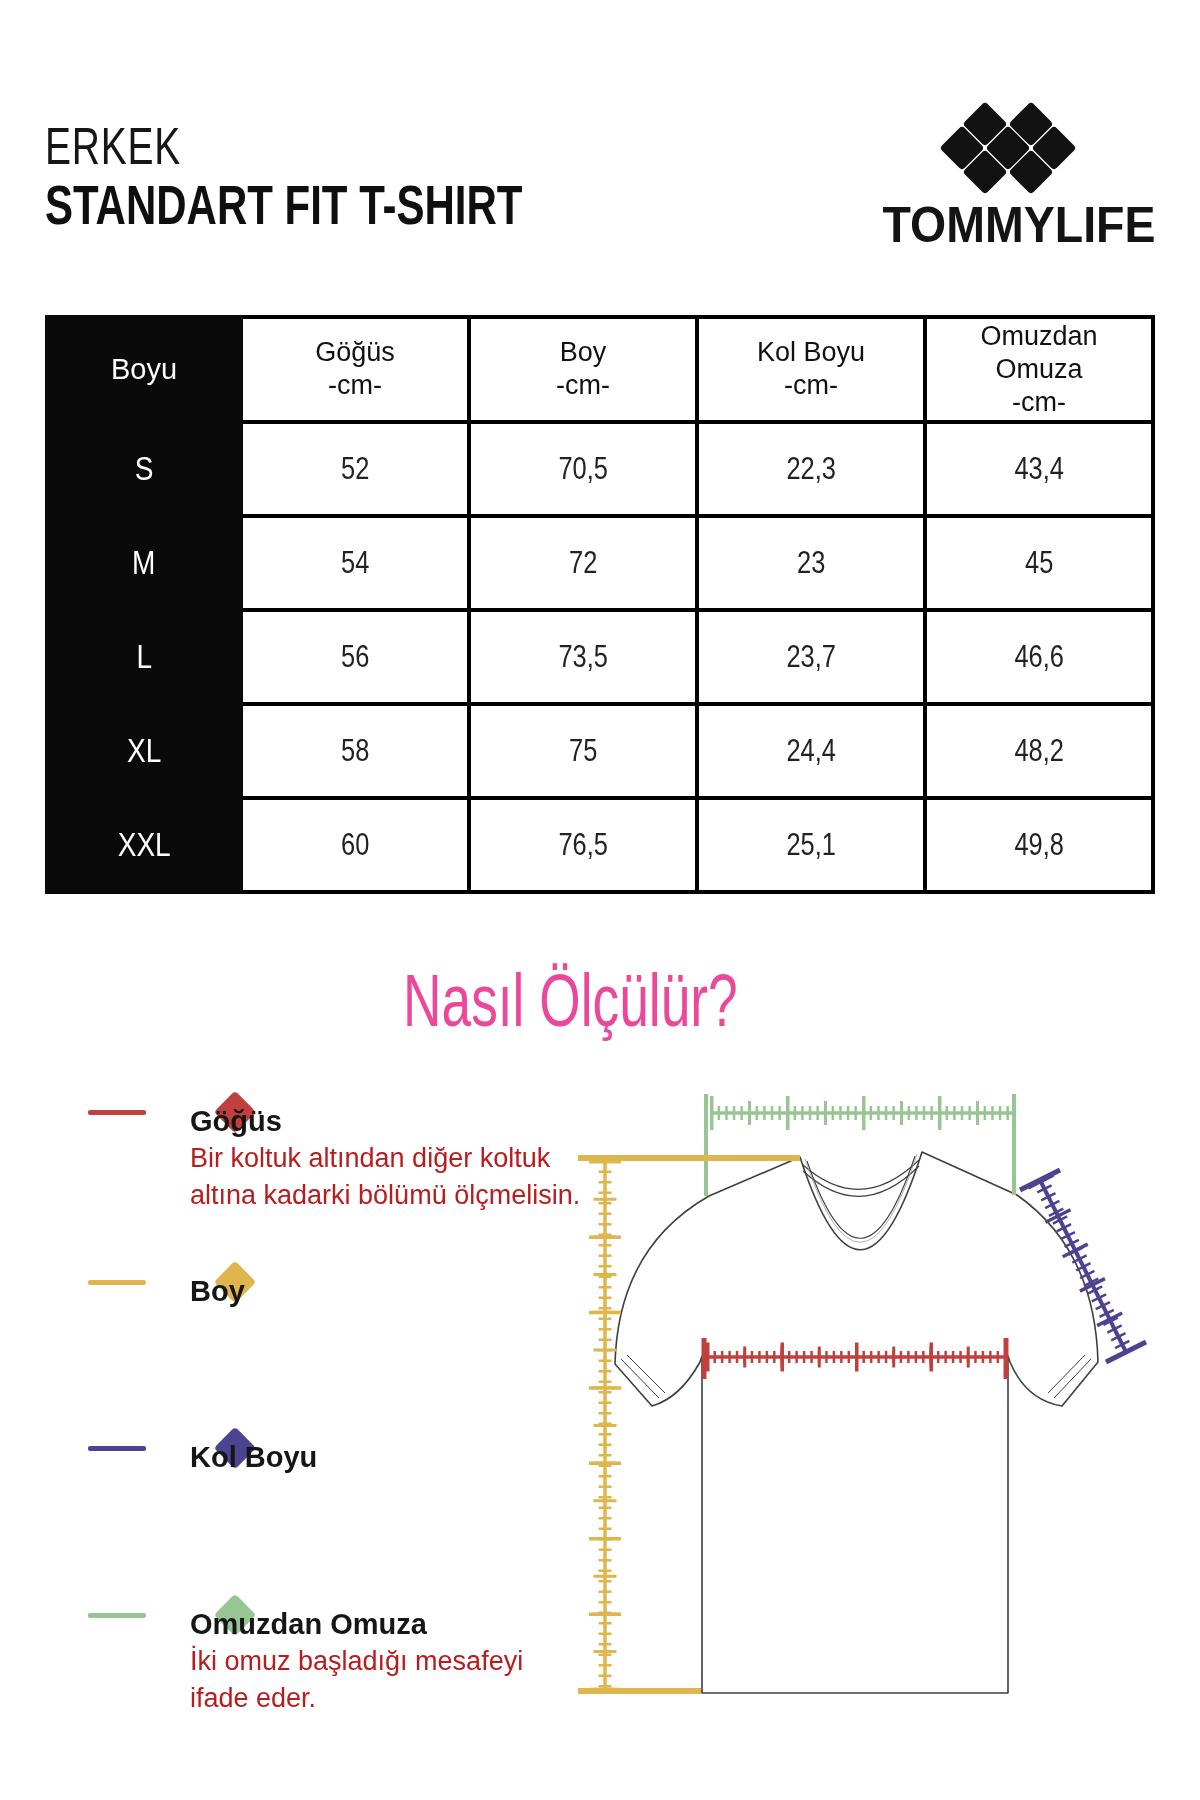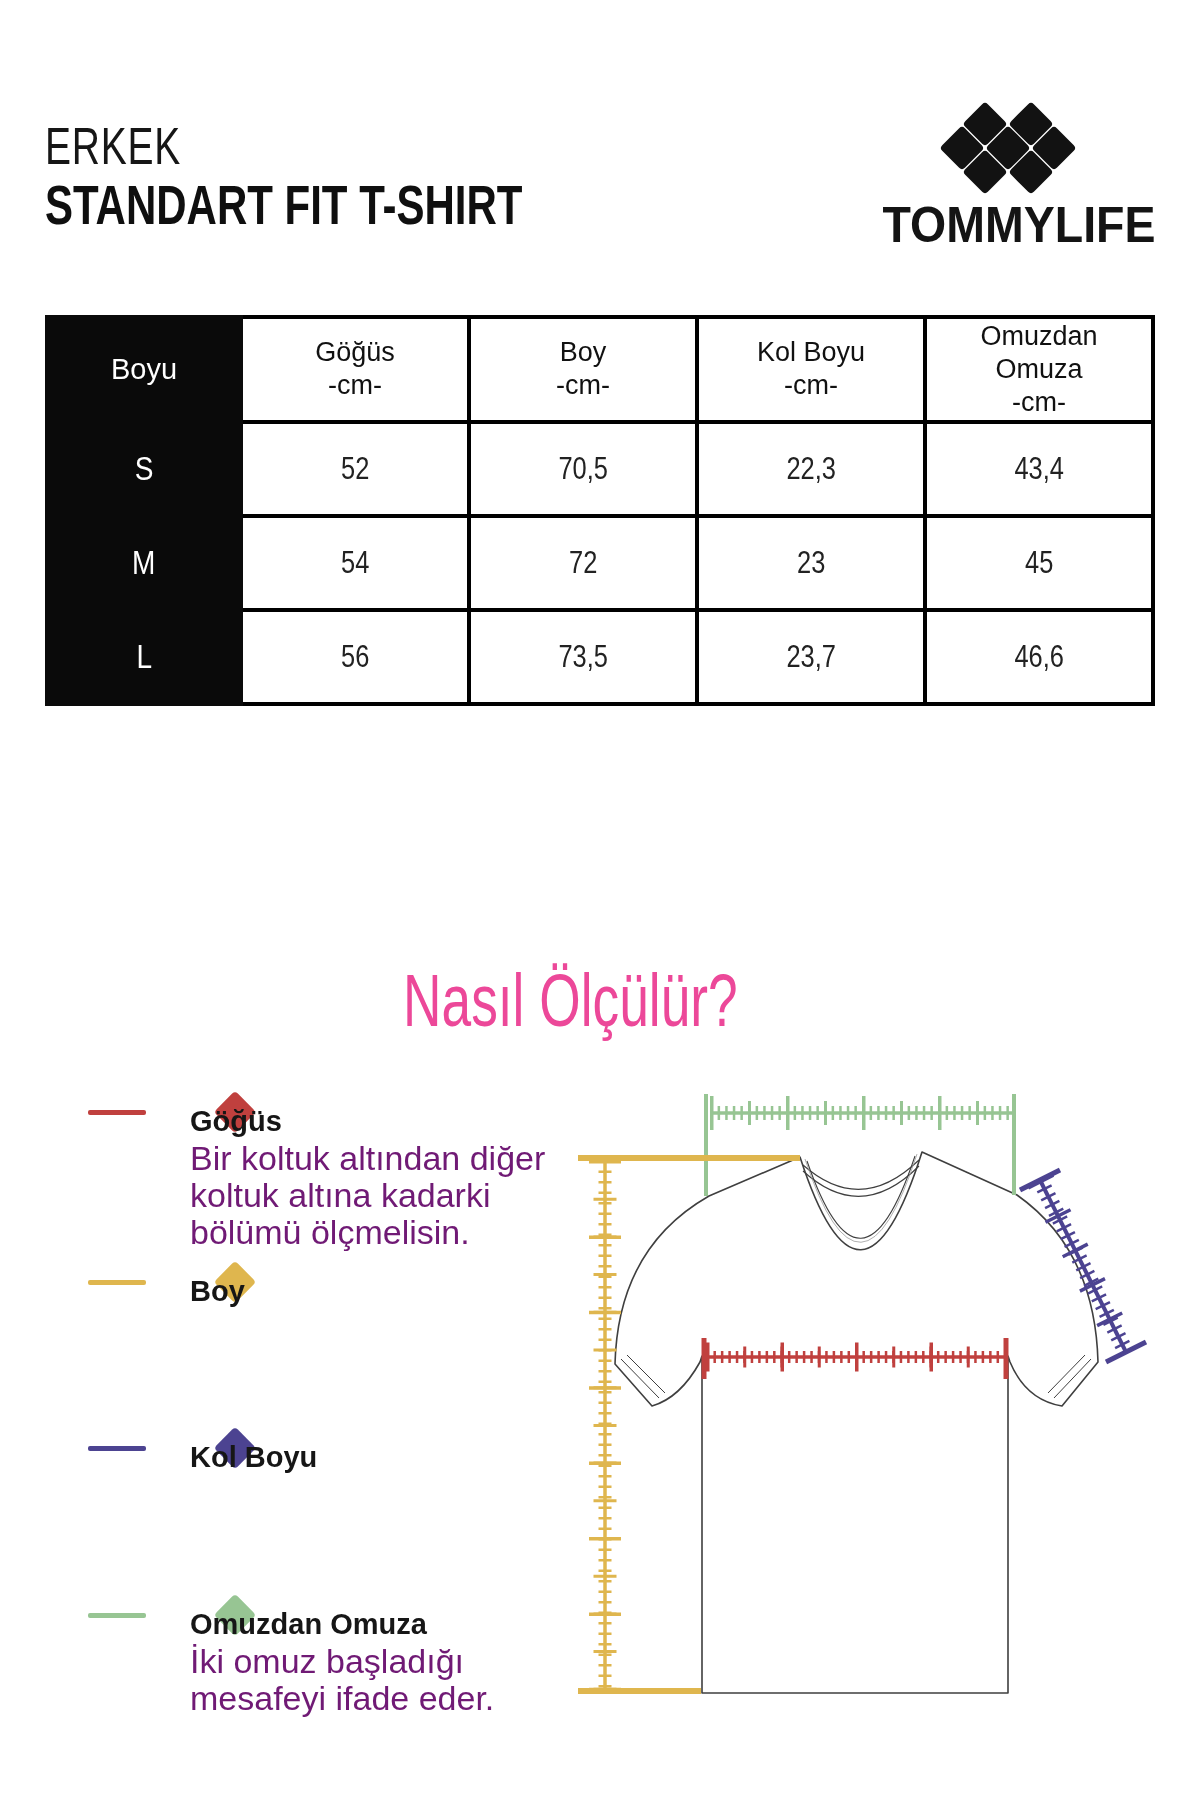--- a/index.html
+++ b/index.html
@@ -30,21 +30,21 @@
   .sizelab{display:inline-block;font-size:33px;color:#fff;transform:scaleX(0.85);transform-origin:center;}
   .num{display:inline-block;font-size:31px;font-weight:500;color:#222;transform:scaleX(0.82);transform-origin:center;}
   
   #measure-title{left:0;top:958px;width:1140px;text-align:center;font-size:74px;font-weight:400;color:#ec4899;}
   #measure-title span{display:inline-block;transform:scaleX(0.72);transform-origin:center top;white-space:nowrap;}
   .legend-item{position:absolute;left:88px;}
   .legend-line{position:absolute;left:0;width:58px;height:5px;border-radius:2px;background:var(--c);}
   .legend-diamond{position:absolute;left:132px;width:30px;height:30px;border-radius:4px;background:var(--c);transform:rotate(45deg);}
   .legend-text{position:absolute;left:102px;top:-10px;}
   .legend-name{font-size:29px;font-weight:700;color:#161616;line-height:38px;}
-  .legend-desc{font-size:34px;font-weight:400;color:#701a75;line-height:37px;}
+  .legend-desc{font-size:27px;font-weight:400;color:#b91c1c;line-height:37px;}
   .w420{width:420px;} .w340{width:340px;}
   
   #diagram{left:540px;top:1060px;}
 </style>
 </head>
 <body>
 
 <div id="page">
 
   <div class="abs" id="erkek"><span class="cond">ERKEK</span></div>
@@ -97,20 +97,34 @@
         <td><span class="num">23</span></td>
         <td><span class="num">45</span></td>
       </tr>
       <tr class="datarow">
         <td class="dark"><span class="sizelab">L</span></td>
         <td><span class="num">56</span></td>
         <td><span class="num">73,5</span></td>
         <td><span class="num">23,7</span></td>
         <td><span class="num">46,6</span></td>
       </tr>
+      <tr class="datarow">
+        <td class="dark"><span class="sizelab">XL</span></td>
+        <td><span class="num">58</span></td>
+        <td><span class="num">75</span></td>
+        <td><span class="num">24,4</span></td>
+        <td><span class="num">48,2</span></td>
+      </tr>
+      <tr class="datarow">
+        <td class="dark"><span class="sizelab">XXL</span></td>
+        <td><span class="num">60</span></td>
+        <td><span class="num">76,5</span></td>
+        <td><span class="num">25,1</span></td>
+        <td><span class="num">49,8</span></td>
+      </tr>
     </tbody>
       </table>
   </div>
 
   <div class="abs" id="measure-title"><span>Nasıl Ölçülür?</span></div>
 
   <div class="legend-item" style="top: 1112px; --c: #c0403e;">
     <div class="legend-line" style="top:-2px;"></div>
     <div class="legend-diamond" style="top:-15px;"></div>
     <div class="legend-text w420">

